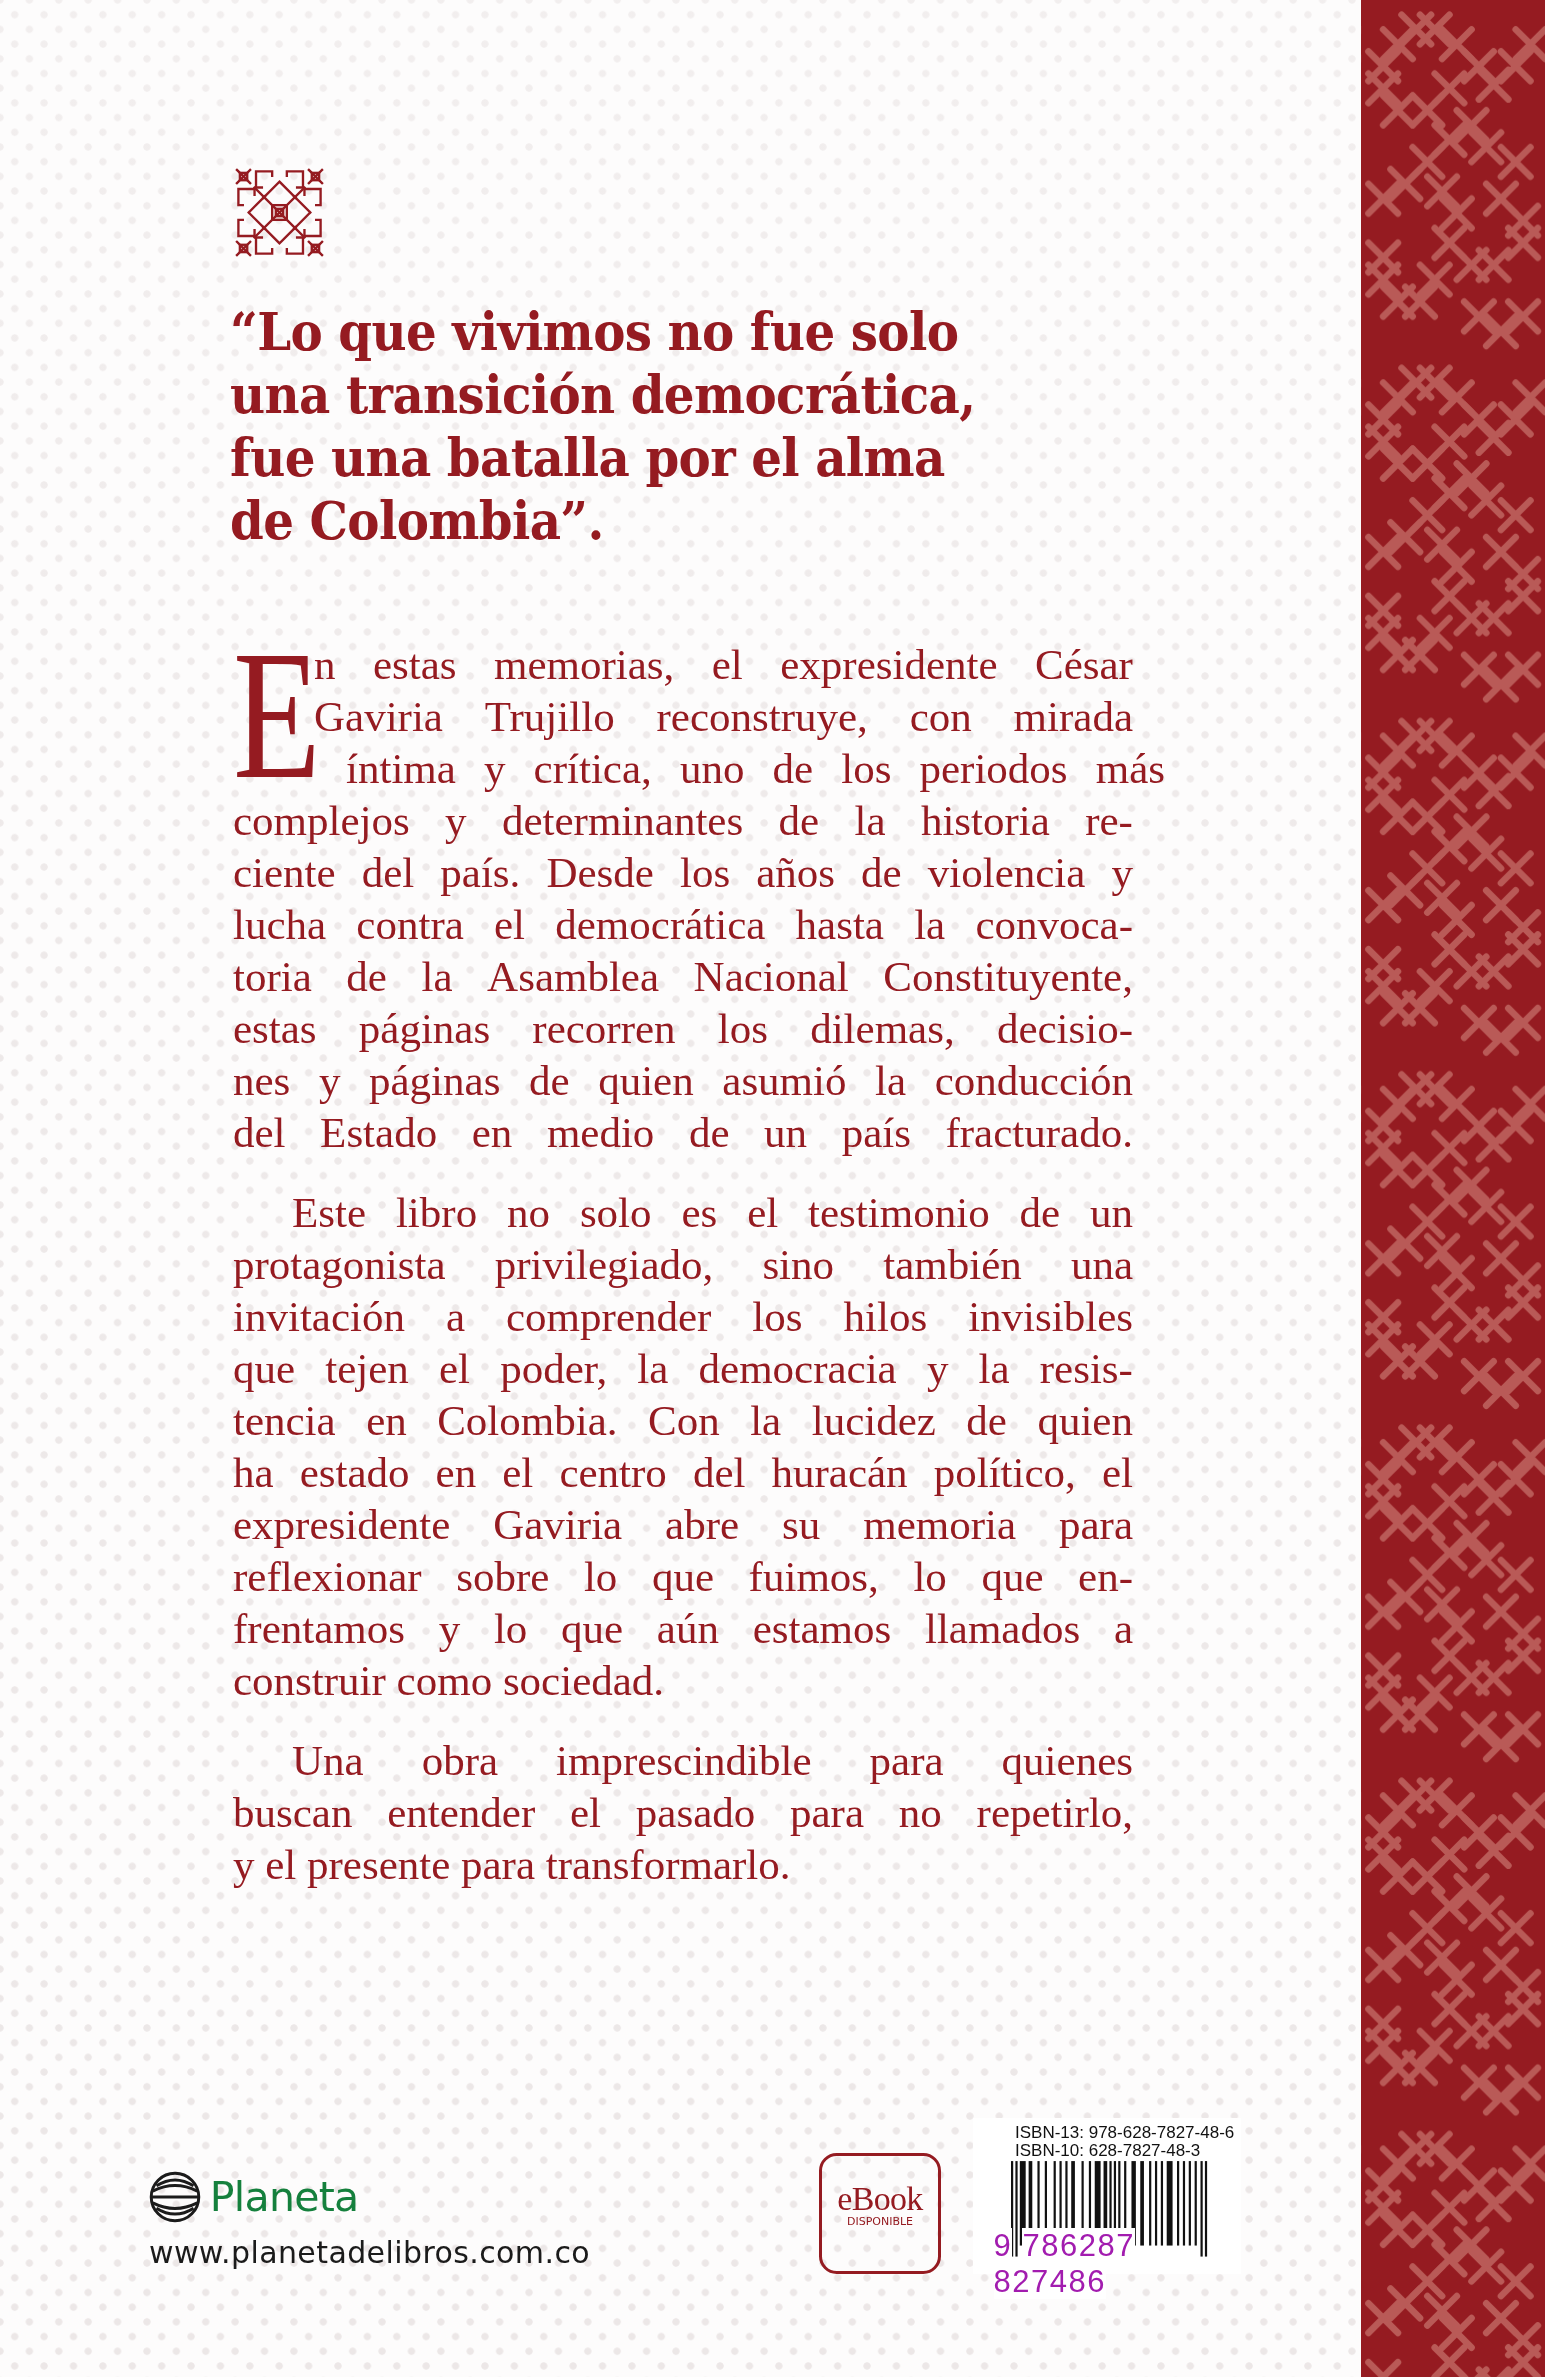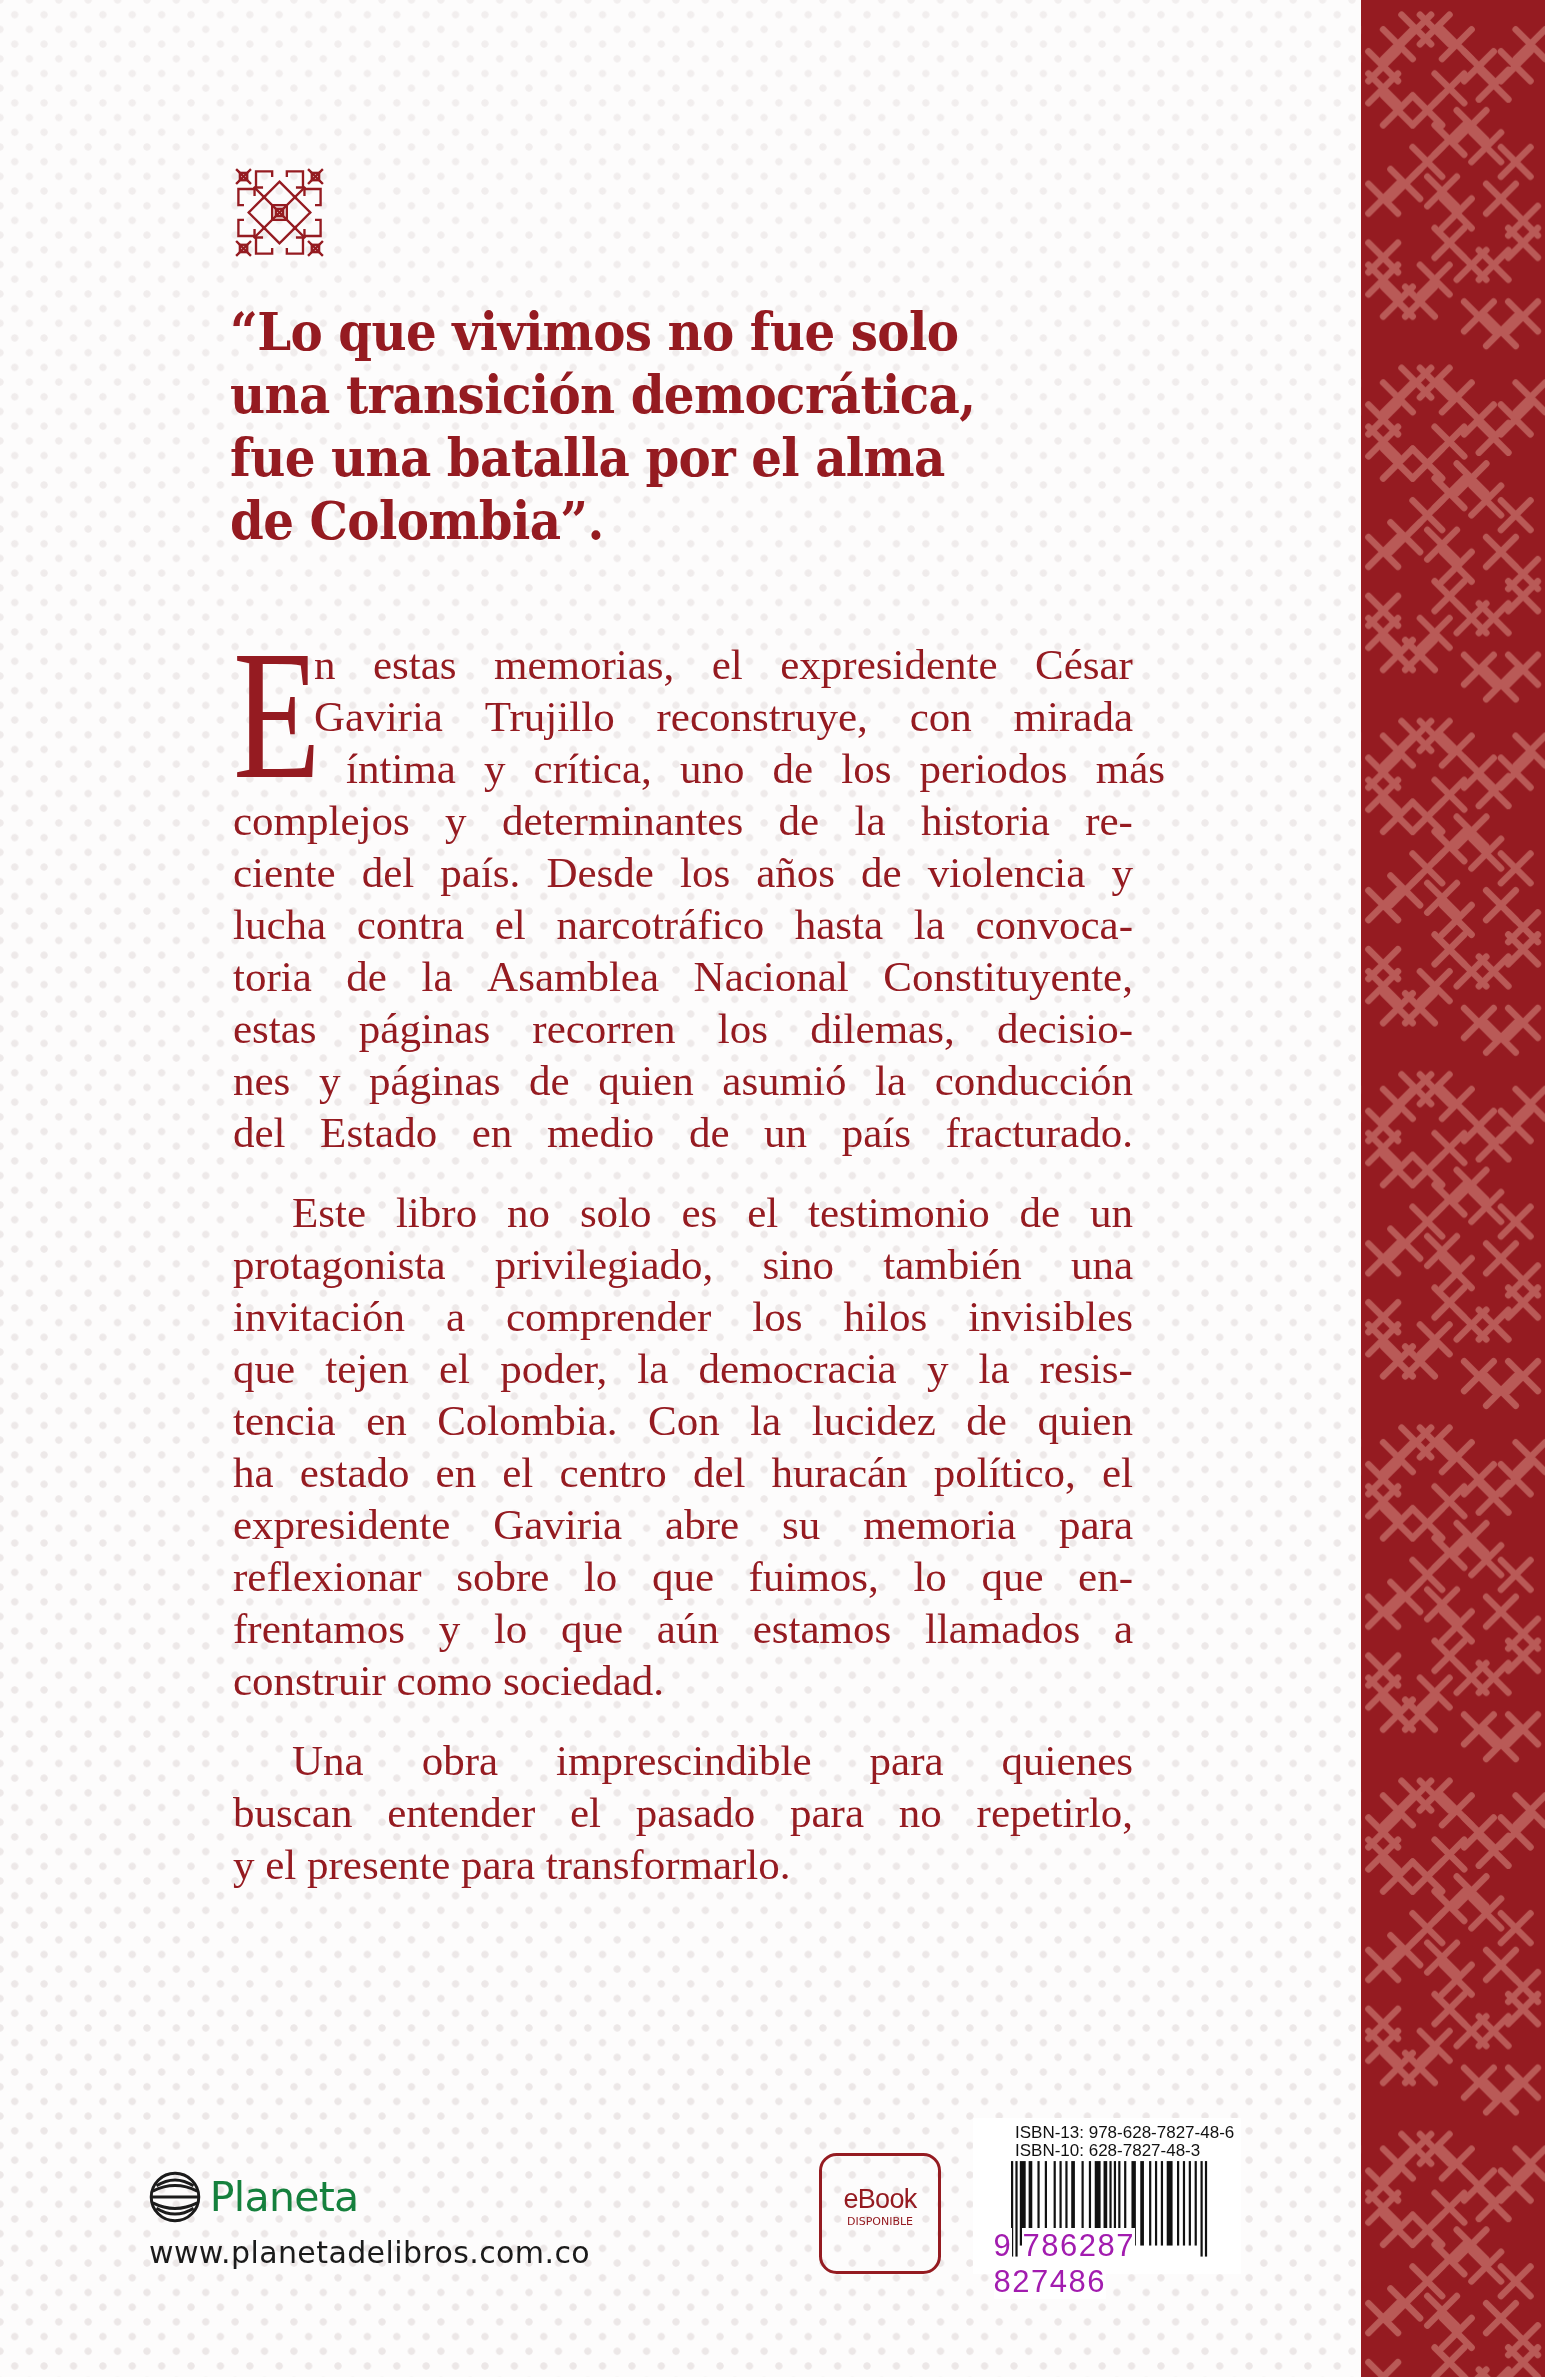--- a/index.html
+++ b/index.html
@@ -43,21 +43,21 @@
     transform:scaleX(0.78); transform-origin:left top; height:147px;
   }
   .planeta { position:absolute; left:149px; top:2171px; display:flex; align-items:center; gap:8.8px; }
   .planeta-name { font-family:"DejaVu Sans", sans-serif; font-size:41px; color:#15803d; letter-spacing:-0.7px; line-height:50px; }
   .url { position:absolute; left:149px; top:2235px; font-family:"DejaVu Sans", sans-serif; font-size:30px; color:#1b1b1b; letter-spacing:0.4px; }
   .ebook {
     position:absolute; left:819px; top:2153px; width:116px; height:115px;
     border:3.7px solid #951b21; border-radius:17.7px; background:rgba(255,255,255,0.0);
     color:#951b21; text-align:center;
   }
-  .ebook-title { font-family:Liberation Sans, sans-serif; font-size:27px; line-height:32px; margin-top:26.5px; letter-spacing:-0.7px; }
+  .ebook-title { font-family:Liberation Serif, serif; font-size:34px; line-height:32px; margin-top:26.5px; letter-spacing:-0.7px; }
   .ebook-sub { font-family:"DejaVu Sans", sans-serif; font-size:11px; line-height:14.7px; letter-spacing:0px; }
   .barcode-box {
     position:absolute; left:973px; top:2118px; width:268px; height:156px;
     background:#ffffff;
   }
   .isbn { position:absolute; left:42px; font-family:"Liberation Sans", sans-serif; font-size:17px; color:#111; line-height:17.7px; }
   .isbn.i13 { top:5.9px; }
   .isbn.i10 { top:23.6px; }
   .bars { position:absolute; left:38px; top:43px; }
   .bc-digits { position:absolute; left:20.6px; top:110px; font-family:"Liberation Sans", sans-serif; font-size:31px; color:#a21caf; letter-spacing:1.5px; }
@@ -209,21 +209,21 @@
         <span>de</span>
         <span>violencia</span>
         <span>y</span>
       </span>
     </div>
   <div class="line" style="display: block;">
       <span style="display: flex; justify-content: space-between; width: 100%;">
         <span>lucha</span>
         <span>contra</span>
         <span>el</span>
-        <span>narcotráfico</span>
+        <span>democrática</span>
         <span>hasta</span>
         <span>la</span>
         <span>convoca-</span>
       </span>
     </div>
   <div class="line" style="display: block;">
       <span style="display: flex; justify-content: space-between; width: 100%;">
         <span>toria</span>
         <span>de</span>
         <span>la</span>

